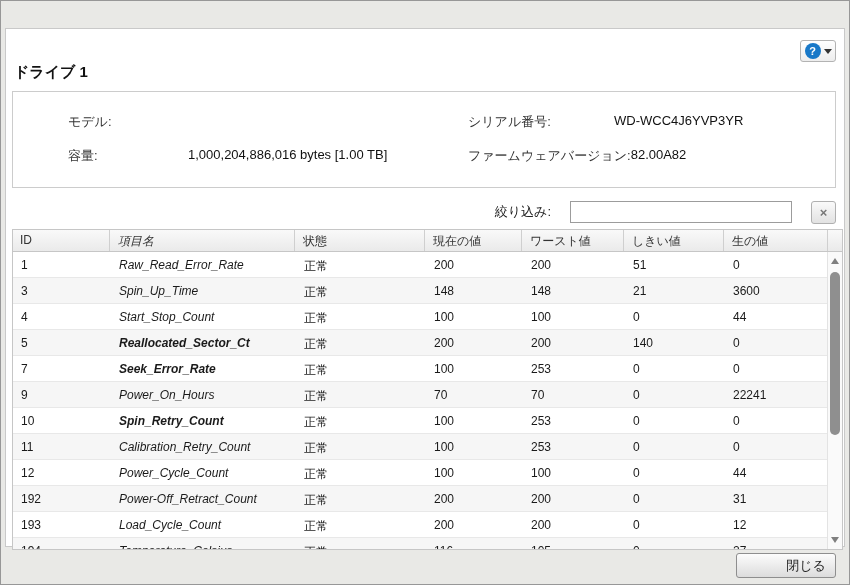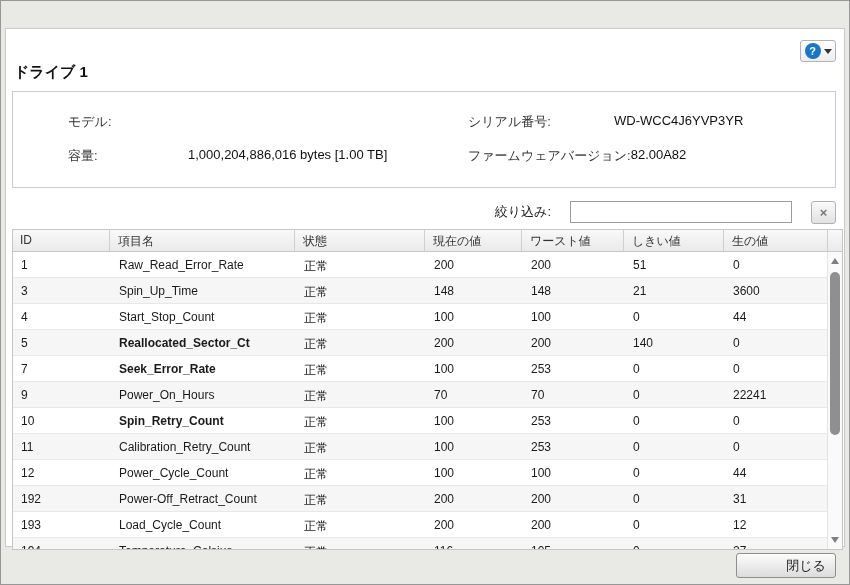--- a/index.html
+++ b/index.html
@@ -64,21 +64,21 @@
     position:absolute; left:6px; top:200px; width:831px;
     border:1px solid #c6c6c6; background:#fff;
   }
   .thead { display:flex; height:22px; background:linear-gradient(#f9f9f9,#eaeaea); border-bottom:1px solid #c6c6c6;justify-content:center; }
   .th {
     font-size:12px; color:#333; padding:3px 0 0 8px;
     border-right:1px solid #cfcfcf; overflow:hidden; white-space:nowrap;
   }
   .th:last-child { border-right:none; }
   .c0 { width:98px; flex:none; }
-  .c1 { width:185px; flex:none; }
+  .c1 { width:185px; flex:none;font-style:italic; }
   .c2 { width:130px; flex:none; }
   .c3 { width:97px;  flex:none; }
   .c4 { width:102px; flex:none; }
   .c5 { width:100px; flex:none; }
   .c6 { width:104px; flex:none; }
   .cfill { width:15px; flex:none; }
   .tbody { position:relative; height:297px; overflow:hidden; }
   .trow { display:flex; height:26px; background:#ffffff; border-bottom:1px solid #e8e8e8; }
   .trow.alt { background:#f6f6f6; }
   .tcell {

